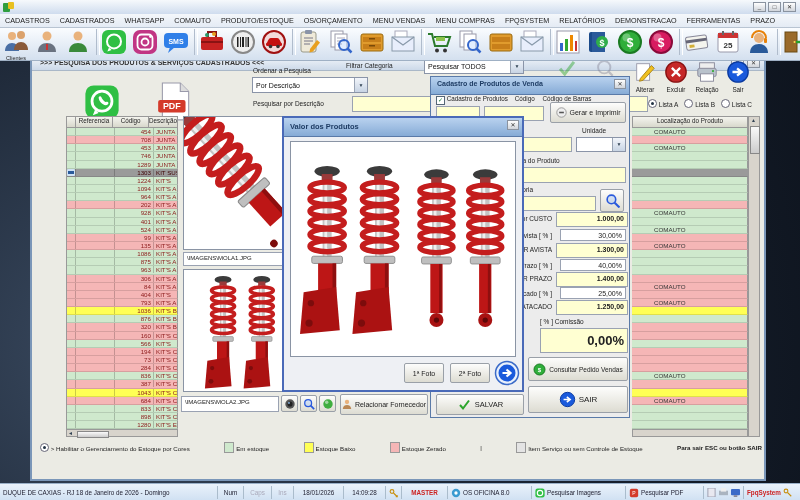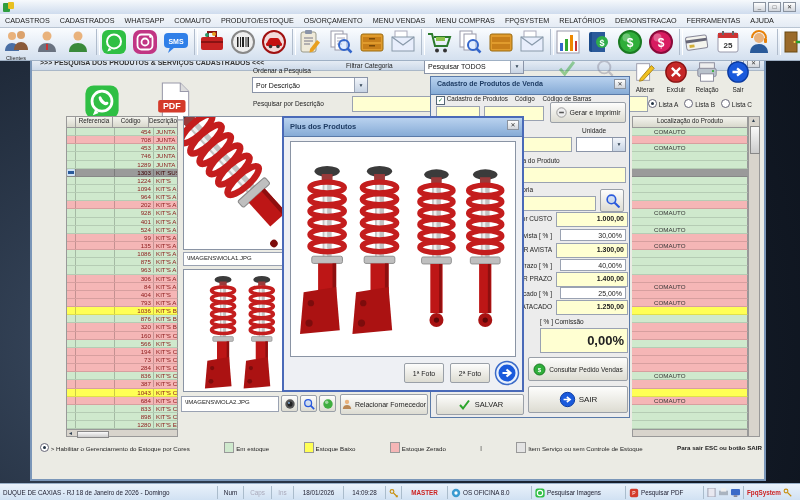--- a/index.html
+++ b/index.html
@@ -68,21 +68,21 @@
     <span>WHATSAPP</span>
     <span>COMAUTO</span>
     <span>PRODUTO/ESTOQUE</span>
     <span>OS/ORÇAMENTO</span>
     <span>MENU VENDAS</span>
     <span>MENU COMPRAS</span>
     <span>FPQSYSTEM</span>
     <span>RELATÓRIOS</span>
     <span>DEMONSTRACAO</span>
     <span>FERRAMENTAS</span>
-    <span>AJUDA</span>
+    <span>PRAZO</span>
   </div>
 <div class="abs toolbar" id="toolbar">
     <div class="tbico" style="left: 3px;"><svg width="26" height="26" viewBox="0 0 26 26">
         <circle cx="9" cy="7" r="4" fill="#e9b27c"></circle>
         <path d="M2 22c0-5 3-8 7-8s7 3 7 8z" fill="#4a6fa5"></path>
         <circle cx="18" cy="6" r="4" fill="#dba26c"></circle>
         <path d="M11 21c0-5 3-8 7-8s7 3 7 8z" fill="#8a5a3a"></path>
       </svg></div>
     <div class="tblabel" style="left: 1px;">Clientes</div>
     <div class="tbico" style="left: 34px;"><svg width="26" height="26" viewBox="0 0 26 26">
@@ -765,21 +765,21 @@
 </div>
 <div class="abs btn" style="left:436px;top:394px;width:88px;height:21px;z-index:21;font-size:7.5px">
   <svg width="15" height="13" viewBox="0 0 26 26">
       <path d="M4 14l6 7L22 5" fill="none" stroke="#2ba52b" stroke-width="4"></path>
     </svg>
   <span>SALVAR</span>
 </div>
 
 <div class="abs" style="left:282px;top:116px;width:242px;height:276px;background:#eef0f4;border:2px solid #4a6ab8;box-sizing:border-box;z-index:30"></div>
 <div class="abs ctitle" style="left:284px;top:118px;width:238px;height:18px;z-index:31">
-  <span class="abs" style="left:6px;top:4px;font-size:7.5px;font-weight:bold;color:#1e3c64">Plus dos Produtos</span>
+  <span class="abs" style="left:6px;top:4px;font-size:7.5px;font-weight:bold;color:#1e3c64">Valor dos Produtos</span>
   <div class="winbtn" style="right:3px;top:2px;width:12px">✕</div>
 </div>
 <div class="abs" style="left:290px;top:141px;width:226px;height:216px;background:#fff;border:1px solid #8a94a4;box-sizing:border-box;z-index:31;overflow:hidden">
   <svg id="coils" width="224" height="214" viewBox="0 0 248 200">
       <g transform="translate(8,2)">
         <ellipse cx="32" cy="12" rx="14" ry="6" fill="#3b3b3b"></ellipse>
         <rect x="26" y="15" width="12" height="8" fill="#9a3a3a"></rect>
         <rect x="27" y="22" width="10" height="88" fill="#c4c4c4"></rect>
         <rect x="29" y="22" width="3" height="88" fill="#efefef"></rect>
         <ellipse cx="32" cy="30" rx="19" ry="6" fill="none" stroke="#c41d1d" stroke-width="6"></ellipse>

